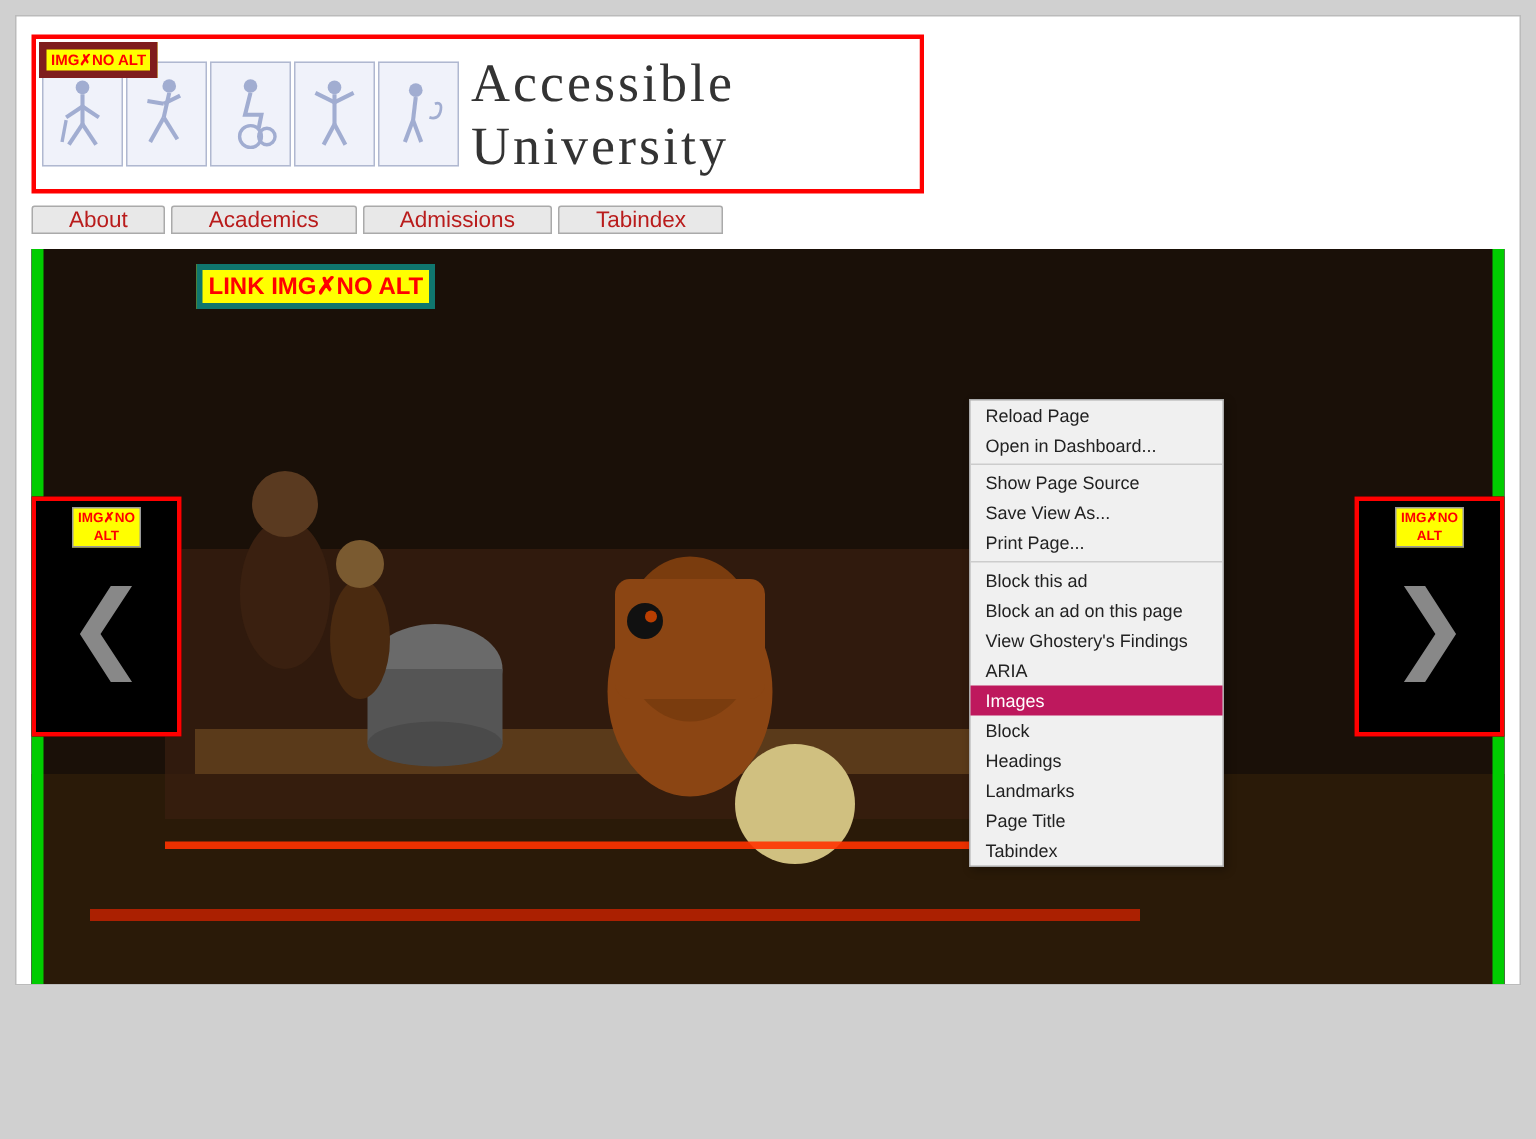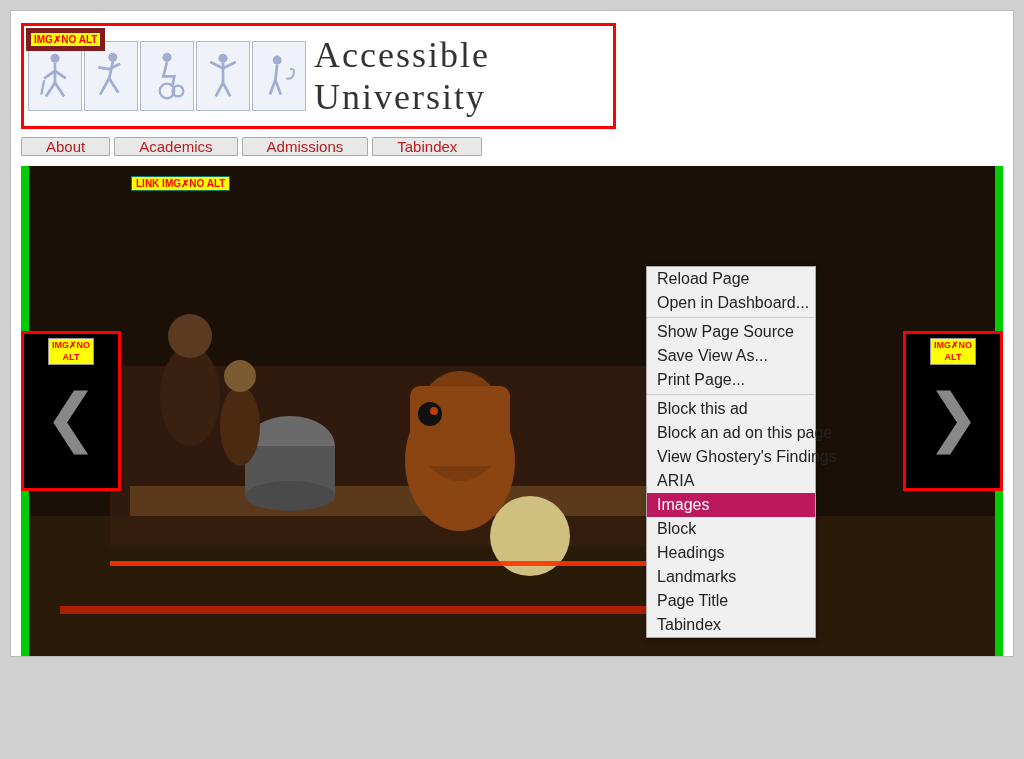--- a/index.html
+++ b/index.html
@@ -107,24 +107,24 @@
       width: 100%;
       height: 100%;
     }
 
     
     #link-img-badge {
       position: absolute;
       top: 10px;
       left: 110px;
       background: yellow;
-      border: 1px solid #0f766e;
+      border: 4px solid #0f766e;
       color: red;
       font-weight: bold;
-      font-size: 10px;
+      font-size: 16px;
       padding: 1px 4px;
       z-index: 20;
       white-space: nowrap;
     }
 
     
     #left-arrow {
       position: absolute;
       left: 0;
       top: 50%;
@@ -218,21 +218,21 @@
     
     #context-menu {
       position: absolute;
       top: 100px;
       left: 625px;
       width: 170px;
       background: #f0f0f0;
       border: 1px solid #aaa;
       box-shadow: 2px 2px 6px rgba(0,0,0,0.3);
       z-index: 100;
-      font-size: 16px;
+      font-size: 12px;
     }
     .ctx-item {
       padding: 3px 10px;
       cursor: pointer;
       color: #222;
       white-space: nowrap;
     }
     .ctx-item.highlighted {
       background: #be185d;
       color: #fff;

